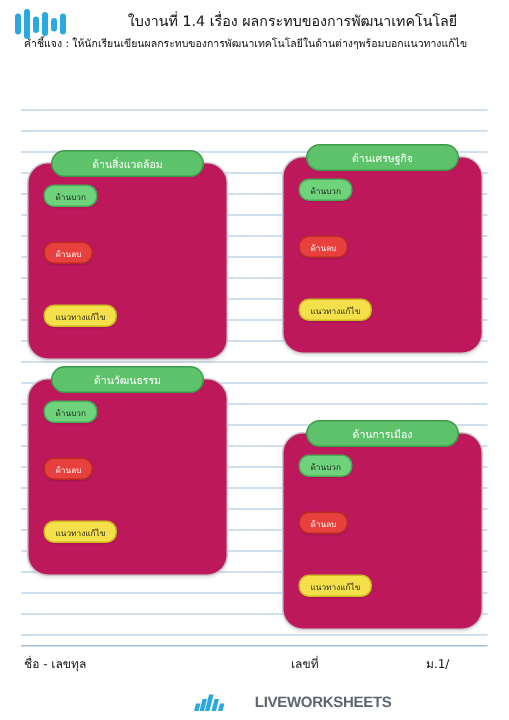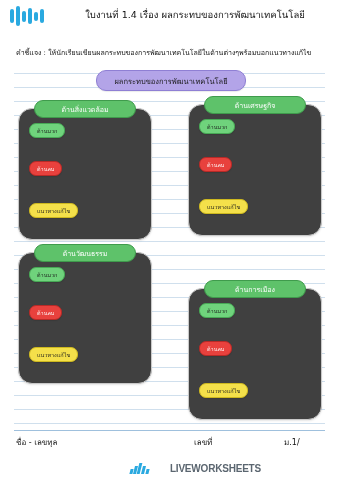--- a/index.html
+++ b/index.html
@@ -57,21 +57,21 @@
     width: 270px;
     text-align: center;
     font-size: 9.5px;
     color: #111111;
     line-height: 14px;
     white-space: nowrap;
   }
   .subtitle {
     position: absolute;
     left: 16px;
-    top: 48px;
+    top: 24px;
     width: 310px;
     font-size: 7px;
     color: #111111;
     line-height: 11px;
   }
   
   .main-pill {
     position: absolute;
     left: 96px;
     top: 70px;
@@ -85,21 +85,21 @@
     justify-content: center;
     font-size: 7.5px;
     color: #1a1a1a;
     box-shadow: 0 1px 1px rgba(0,0,0,0.08);
   }
   
   .quad {
     position: absolute;
     width: 132px;
     height: 130px;
-    background: #404040;
+    background: #be185d;
     border: 1.5px solid #c9c9c9;
     border-radius: 14px;
     box-shadow: 0 1px 2px rgba(0,0,0,0.10);
   }
   .q1 { left: 18px;  top: 108px; }
   .q2 { left: 188px; top: 104px; }
   .q3 { left: 18px;  top: 252px; }
   .q4 { left: 188px; top: 252px; margin-top: 36px; }
 
   
@@ -202,21 +202,20 @@
     <div class="bar" style="left:12px;top:5px;width:4px;height:11px;"></div>
     <div class="bar" style="left:18px;top:2px;width:4px;height:16px;"></div>
     <div class="bar" style="left:24px;top:6px;width:4px;height:9px;"></div>
     <div class="bar" style="left:30px;top:3px;width:4px;height:14px;"></div>
   </div>
 
   <div class="title">ใบงานที่ 1.4 เรื่อง ผลกระทบของการพัฒนาเทคโนโลยี</div>
 
   <div class="subtitle">คำชี้แจง : ให้นักเรียนเขียนผลกระทบของการพัฒนาเทคโนโลยีในด้านต่างๆพร้อมบอกแนวทางแก้ไข</div>
 
-  <div class="main-pill">ผลกระทบของการพัฒนาเทคโนโลยี</div>
 
   <div class="quad q1">
     <div class="quad-header">ด้านสิ่งแวดล้อม</div>
     <div class="tag green">ด้านบวก</div>
     <div class="tag red">ด้านลบ</div>
     <div class="tag yellow">แนวทางแก้ไข</div>
   </div>
 
   <div class="quad q2">
     <div class="quad-header">ด้านเศรษฐกิจ</div>

